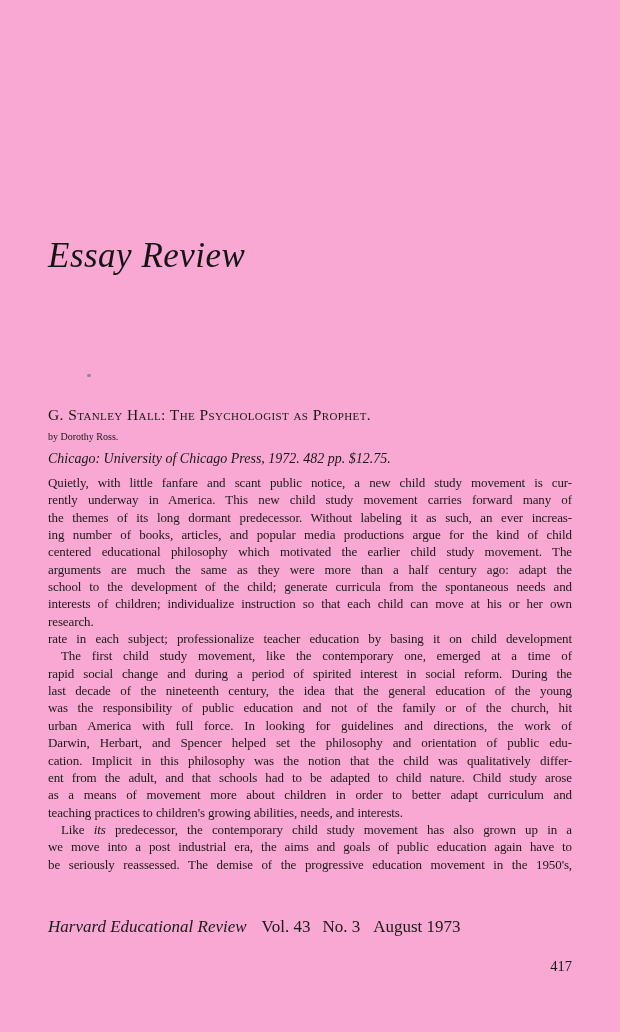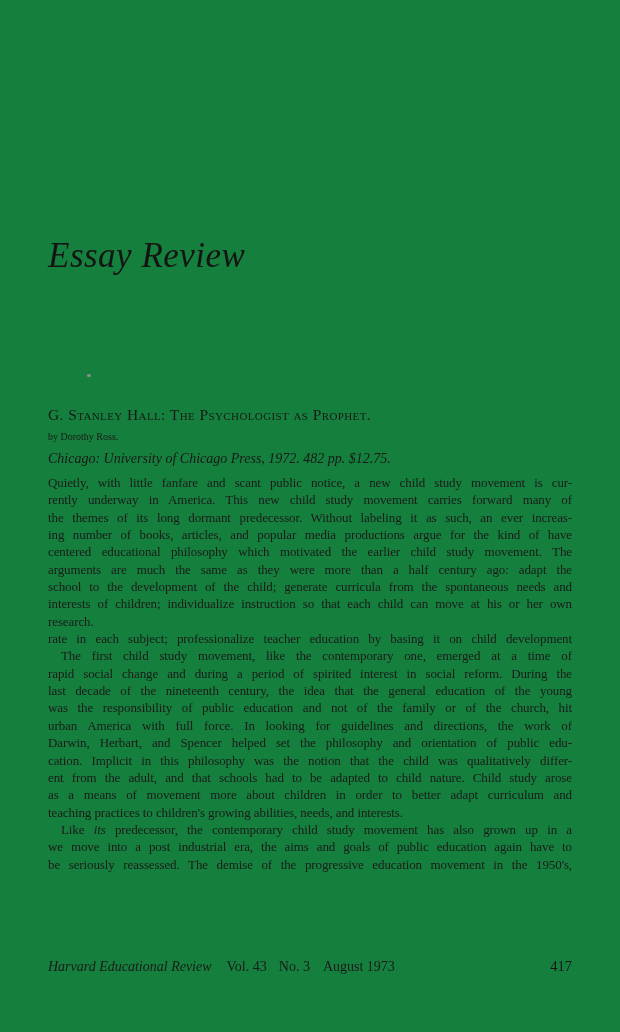--- a/index.html
+++ b/index.html
@@ -1,21 +1,21 @@
 <!DOCTYPE html>
 <html><head>
 <meta charset="utf-8">
 <style>
   * { margin: 0; padding: 0; box-sizing: border-box; }
   html, body { background: #ffffff; }
   .page {
     position: relative;
     width: 620px;
     height: 1032px;
-    background: #15803d;
+    background: #f9a8d4;
     font-family: "Liberation Serif", "DejaVu Serif", serif;
     color: #1d1d1d;
     overflow: hidden;
   }
   .essay-title {
     position: absolute;
     left: 48px;
     top: 236px;
     font-size: 35px;
     line-height: 40px;
@@ -75,23 +75,23 @@
   .line.j::after {
     content: "";
     display: inline-block;
     width: 100%;
   }
   .line.ind { text-indent: 13px; }
   .line .it { font-style: italic; }
   .footer {
     position: absolute;
     left: 48px;
-    top: 959px;
+    top: 917px;
     width: 524px;
-    font-size: 14px;
+    font-size: 17px;
     color: #1a1a1a;
     white-space: nowrap;
   }
   .f-journal { font-style: italic; }
   .f-vol { margin-left: 15px; }
   .f-no { margin-left: 12px; }
   .f-date { margin-left: 13px; }
   .pagenum {
     position: absolute;
     left: 48px;
@@ -115,21 +115,21 @@
   <header class="book-header">
     <div class="bh-title">G. Stanley Hall: The Psychologist as Prophet.</div>
     <div class="bh-byline">by Dorothy Ross.</div>
     <div class="bh-publisher">Chicago: University of Chicago Press, 1972. 482 pp. $12.75.</div>
   </header>
 
   <main class="body-text">
     <div class="line j">Quietly, with little fanfare and scant public notice, a new child study movement is cur-</div>
     <div class="line j">rently underway in America. This new child study movement carries forward many of</div>
     <div class="line j">the themes of its long dormant predecessor. Without labeling it as such, an ever increas-</div>
-    <div class="line j">ing number of books, articles, and popular media productions argue for the kind of have</div>
+    <div class="line j">ing number of books, articles, and popular media productions argue for the kind of child</div>
     <div class="line j">centered educational philosophy which motivated the earlier child study movement. The</div>
     <div class="line j">arguments are much the same as they were more than a half century ago: adapt the</div>
     <div class="line j">school to the development of the child; generate curricula from the spontaneous needs and</div>
     <div class="line j">interests of children; individualize instruction so that each child can move at his or her own</div>
     <div class="line e">research.</div>
     <div class="line j">rate in each subject; professionalize teacher education by basing it on child development</div>
 
     <div class="line j ind">The first child study movement, like the contemporary one, emerged at a time of</div>
     <div class="line j">rapid social change and during a period of spirited interest in social reform. During the</div>
     <div class="line j">last decade of the nineteenth century, the idea that the general education of the young</div>

